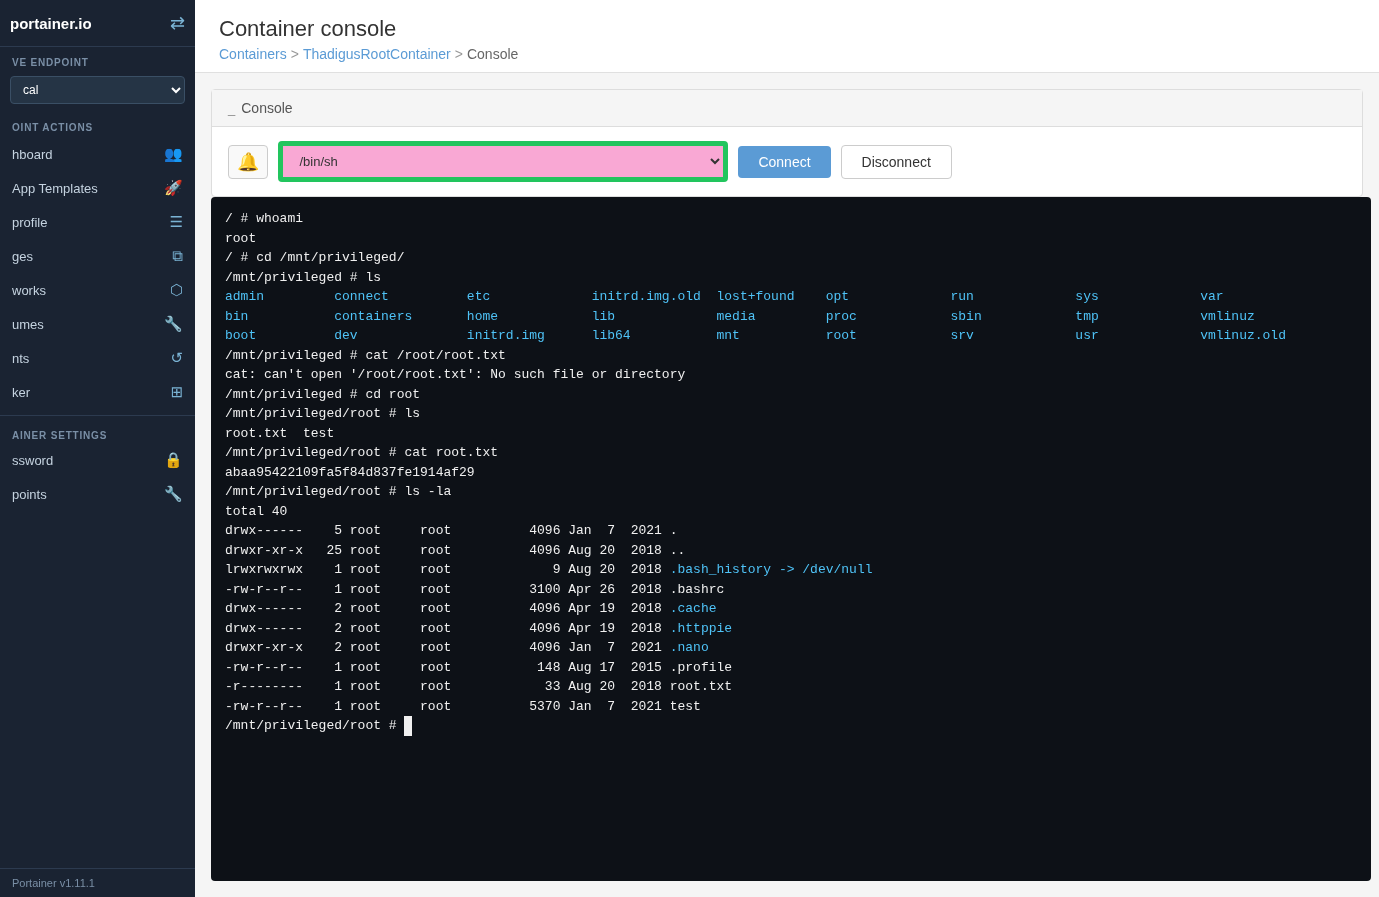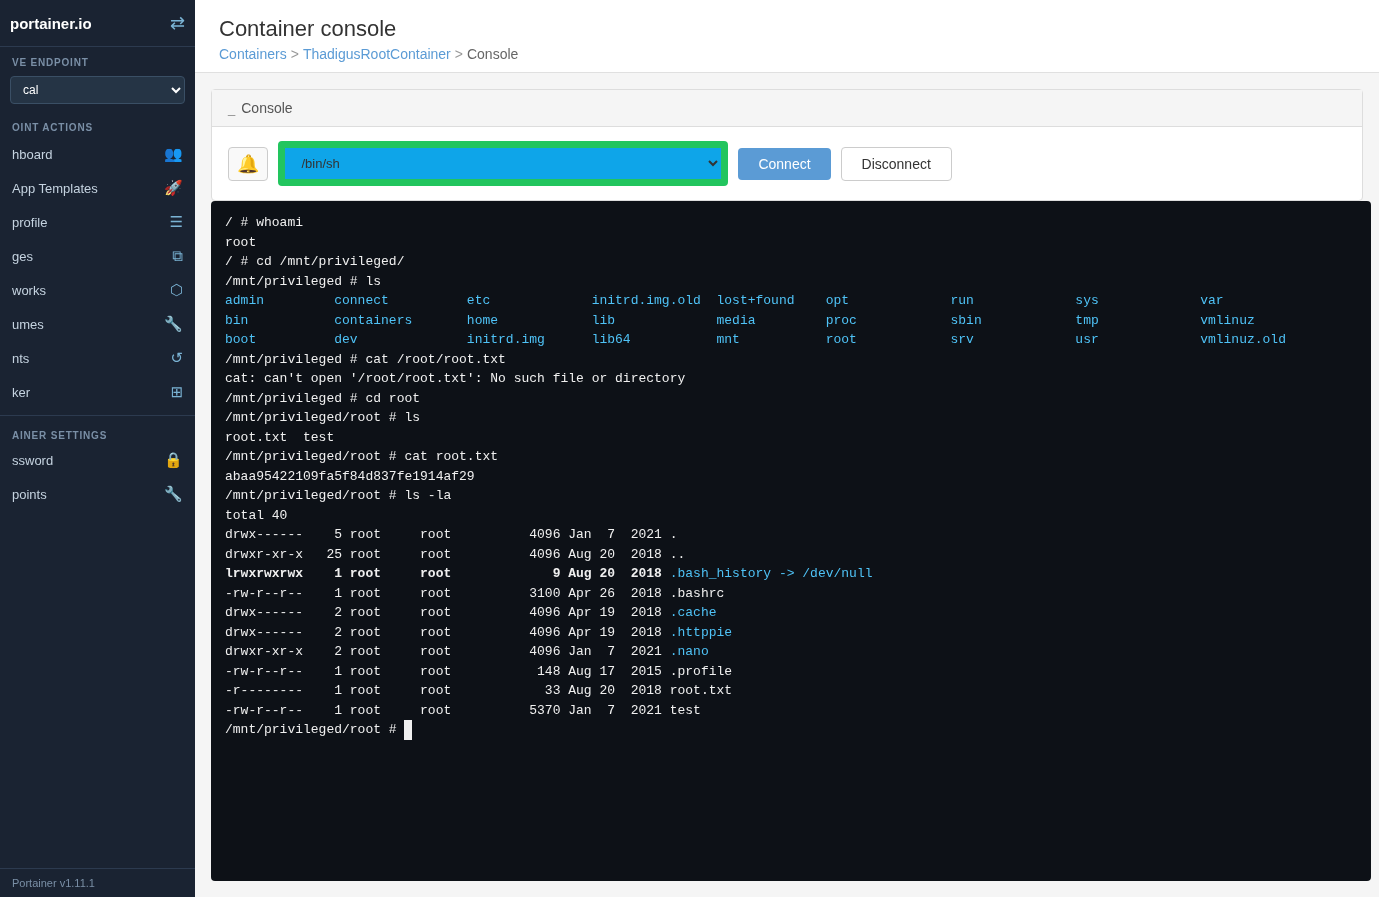--- a/index.html
+++ b/index.html
@@ -158,24 +158,24 @@
       padding: 5px 8px;
       background: #f9f9f9;
     }
     .shell-select-wrap {
       flex: 1;
       max-width: 450px;
     }
     .shell-select {
       width: 100%;
       padding: 7px 12px;
-      border: 7px solid #22c55e;
+      border: 5px solid #22c55e;
       border-radius: 4px;
       font-size: 13px;
-      background: #0ea5e9;
+      background: #f9a8d4;
       outline: none;
       color: #333;
     }
     .btn-connect {
       background: #5b9bd5;
       color: #fff;
       border: none;
       border-radius: 4px;
       padding: 8px 20px;
       font-size: 14px;
@@ -317,21 +317,21 @@
     <div class="term-line"><span style="color:#f0f0f0;">cat: can't open '/root/root.txt': No such file or directory</span></div>
     <div class="term-line"><span style="color:#f0f0f0;">/mnt/privileged # cd root</span></div>
     <div class="term-line"><span style="color:#f0f0f0;">/mnt/privileged/root # ls</span></div>
     <div class="term-line"><span style="color:#f0f0f0;">root.txt  test</span></div>
     <div class="term-line"><span style="color:#f0f0f0;">/mnt/privileged/root # cat root.txt</span></div>
     <div class="term-line"><span style="color:#f0f0f0;">abaa95422109fa5f84d837fe1914af29</span></div>
     <div class="term-line"><span style="color:#f0f0f0;">/mnt/privileged/root # ls -la</span></div>
     <div class="term-line"><span style="color:#f0f0f0;">total 40</span></div>
     <div class="term-line"><span style="color:#f0f0f0;">drwx------    5 root     root          4096 Jan  7  2021 .</span></div>
     <div class="term-line"><span style="color:#f0f0f0;">drwxr-xr-x   25 root     root          4096 Aug 20  2018 ..</span></div>
-    <div class="term-line"><span style="color:#f0f0f0;font-weight:bold;">lrwxrwxrwx    1 root     root             9 Aug 20  2018 </span><span style="color:#4fc3f7;">.bash_history -&gt; /dev/null</span></div>
+    <div class="term-line"><span style="color:#f0f0f0;">lrwxrwxrwx    1 root     root             9 Aug 20  2018 </span><span style="color:#4fc3f7;">.bash_history -&gt; /dev/null</span></div>
     <div class="term-line"><span style="color:#f0f0f0;">-rw-r--r--    1 root     root          3100 Apr 26  2018 .bashrc</span></div>
     <div class="term-line"><span style="color:#f0f0f0;">drwx------    2 root     root          4096 Apr 19  2018 </span><span style="color:#4fc3f7;">.cache</span></div>
     <div class="term-line"><span style="color:#f0f0f0;">drwx------    2 root     root          4096 Apr 19  2018 </span><span style="color:#4fc3f7;">.httppie</span></div>
     <div class="term-line"><span style="color:#f0f0f0;">drwxr-xr-x    2 root     root          4096 Jan  7  2021 </span><span style="color:#4fc3f7;">.nano</span></div>
     <div class="term-line"><span style="color:#f0f0f0;">-rw-r--r--    1 root     root           148 Aug 17  2015 .profile</span></div>
     <div class="term-line"><span style="color:#f0f0f0;">-r--------    1 root     root            33 Aug 20  2018 root.txt</span></div>
     <div class="term-line"><span style="color:#f0f0f0;">-rw-r--r--    1 root     root          5370 Jan  7  2021 test</span></div>
     <div class="term-line"><span style="color:#f0f0f0;">/mnt/privileged/root # </span><span style="color:#f0f0f0; background:#f0f0f0; width:8px; display:inline-block;">&nbsp;</span></div>
   </div>
 </div>

